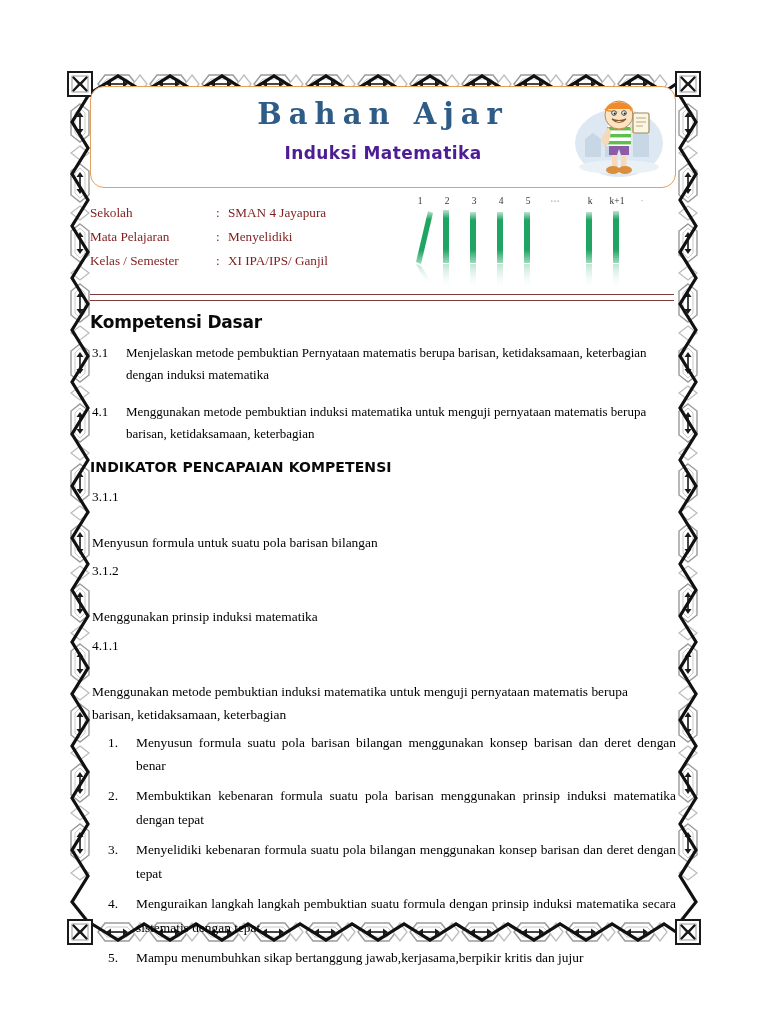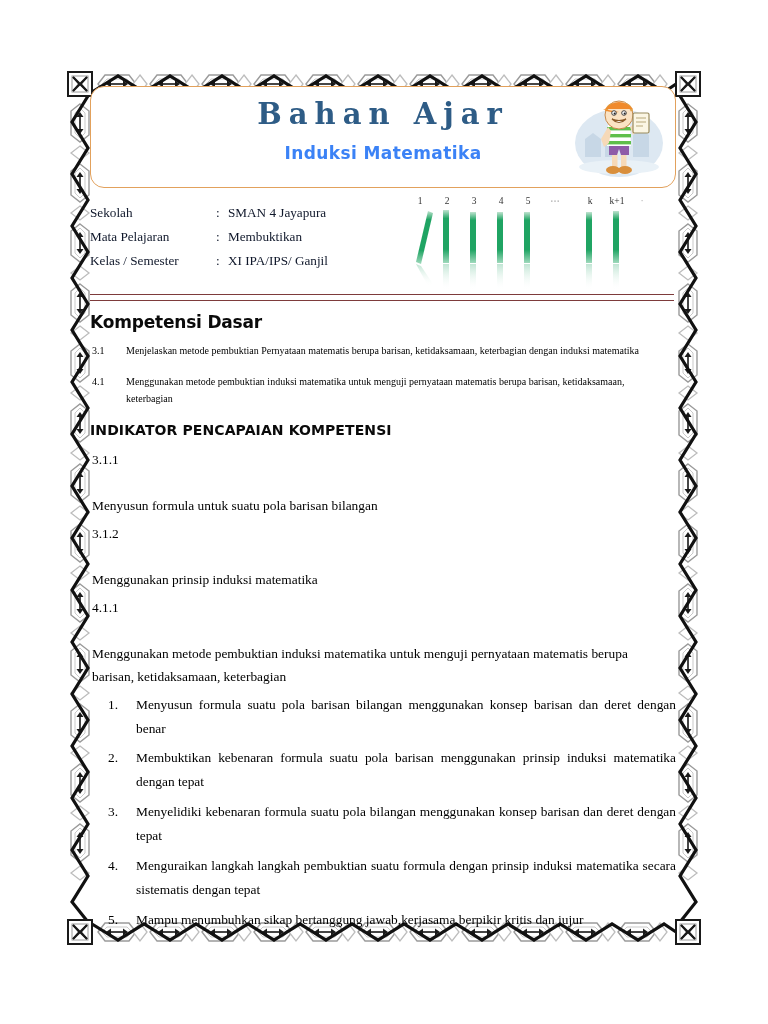--- a/index.html
+++ b/index.html
@@ -71,21 +71,21 @@
   }
   .header-subtitle {
     position: absolute;
     left: 0; right: 0;
     top: 56px;
     text-align: center;
     font-family: "DejaVu Sans", sans-serif;
     font-size: 17px;
     font-weight: bold;
     letter-spacing: 0.4px;
-    color: #3b82f6;
+    color: #4c1d95;
     white-space: nowrap;
   }
   .header-mascot {
     position: absolute;
     right: 8px;
     top: 4px;
     width: 96px;
     height: 92px;
   }
   .header-mascot svg { display:block; width:100%; height:100%; }
@@ -93,21 +93,21 @@
   
   .info-wrap {
     position: relative;
     margin-top: 14px;
     height: 86px;
   }
   .info-table {
     border-collapse: collapse;
     font-family: "Liberation Serif", serif;
     font-size: 13.2px;
-    color: #0f172a;
+    color: #7f1d1d;
   }
   .info-table td {
     padding: 3px 0 4px 0;
     vertical-align: top;
     line-height: 1.28;
     white-space: nowrap;
   }
   .info-label { width: 126px; padding-left: 4px !important; }
   .info-colon { width: 10px; }
   .info-value { padding-left: 2px !important; }
@@ -140,21 +140,21 @@
     margin: 11px 0 10px 4px;
   }
   .sec-head.caps { letter-spacing: 0.1px; font-size: 14px; }
   .sec-head.tujuan { margin-top: 18px; }
 
   
   .kd-row {
     display: flex;
     margin: 0 14px 14px 6px;
     font-family: "Liberation Serif", serif;
-    font-size: 10px;
+    font-size: 13px;
     line-height: 1.72;
     color: #000;
   }
   .kd-row .num { flex: 0 0 34px; }
   .kd-row .txt { flex: 1 1 auto; }
 
   .ind-row {
     display: flex;
     margin: 0 14px 5px 6px;
     font-family: "Liberation Serif", serif;
@@ -339,21 +339,21 @@
       <table class="info-table">
         <tbody>
           <tr>
             <td class="info-label">Sekolah</td>
             <td class="info-colon">:</td>
             <td class="info-value">SMAN 4 Jayapura</td>
           </tr>
           <tr>
             <td class="info-label">Mata Pelajaran</td>
             <td class="info-colon">:</td>
-            <td class="info-value">Membuktikan</td>
+            <td class="info-value">Menyelidiki</td>
           </tr>
           <tr>
             <td class="info-label">Kelas / Semester</td>
             <td class="info-colon">:</td>
             <td class="info-value">XI IPA/IPS/ Ganjil</td>
           </tr>
         </tbody>
       </table>
 
       <div class="domino-fig">

